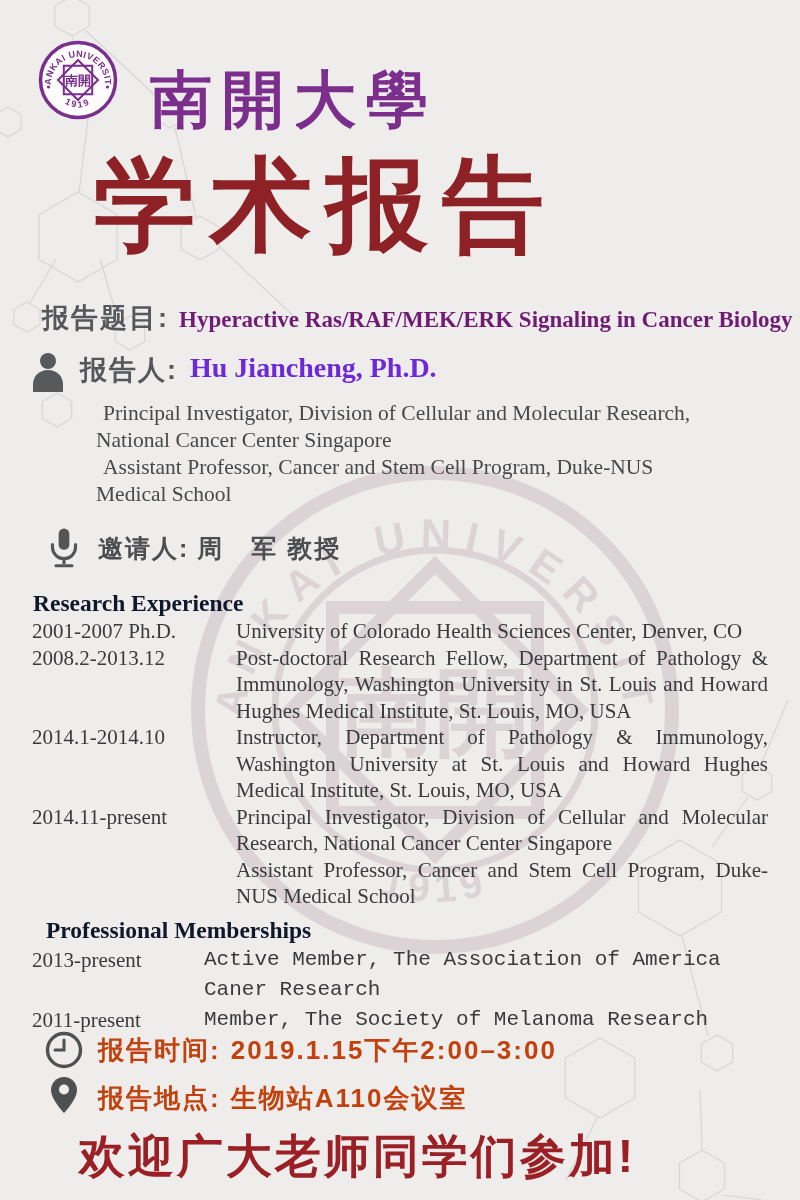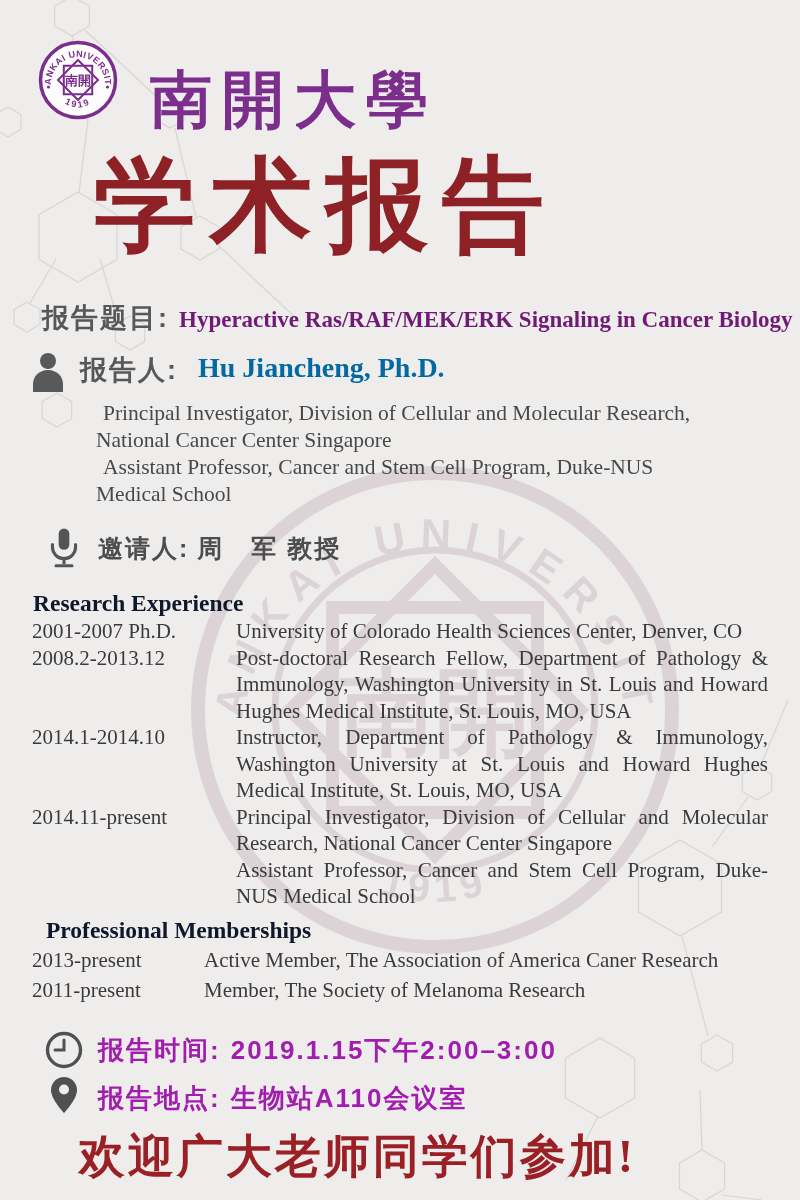--- a/index.html
+++ b/index.html
@@ -14,51 +14,51 @@
 
   .main-title{left:0;top:138px;width:652px;text-align:center;font-size:102px;font-weight:bold;
     color:#8e2126;letter-spacing:14px;font-family:"DejaVu Serif",serif;white-space:nowrap;}
 
   .topic-row{left:42px;top:300px;width:740px;display:flex;align-items:baseline;gap:10px;white-space:nowrap;}
   .label-cn{font-size:27px;font-weight:bold;color:#56575a;letter-spacing:2px;}
   .topic-text{font-size:23px;font-weight:bold;color:#701a75;font-family:"Liberation Serif",serif;}
 
   .speaker-row{left:30px;top:352px;display:flex;align-items:flex-start;}
   .speaker-row .icon{width:36px;height:40px;margin-right:14px;}
-  .speaker-name{font-size:28px;font-weight:bold;color:#0369a1;font-family:"Liberation Serif",serif;margin-left:20px;white-space:nowrap;}
+  .speaker-name{font-size:28px;font-weight:bold;color:#6d28d9;font-family:"Liberation Serif",serif;margin-left:12px;white-space:nowrap;}
 
   .affiliation{left:76px;top:400px;width:692px;font-family:"Liberation Serif",serif;
     font-size:21.5px;line-height:27px;color:#47484a;margin-left:20px;}
   .aff-line{white-space:nowrap;}
   .aff-line.indent{padding-left:7px;}
 
   .host-row{left:48px;top:524px;display:flex;align-items:center;}
   .host-row .icon{width:32px;height:48px;margin-right:18px;}
   .host-label,.host-name{font-size:25px;font-weight:bold;color:#4c4d4f;letter-spacing:2px;white-space:nowrap;}
   .host-name{margin-left:8px;text-align:right;}
 
   .resume{left:32px;top:588px;width:736px;font-family:"Liberation Serif",serif;color:#3a3a3c;}
   .resume h3{margin:1px;font-size:23.5px;line-height:28px;color:#0f172a;font-family:"Liberation Serif",serif;}
   .resume h3.mem{margin-top:6px;margin-left:14px;}
   .rrow{display:flex;font-size:21px;line-height:26.5px;gap:32px;}
   .rrow .date{min-width:172px;flex-shrink:0;white-space:nowrap;}
   .rrow .desc{flex:1;text-align:justify;}
   .mrow{display:flex;font-size:21px;line-height:30px;}
   .mrow .date{min-width:172px;flex-shrink:0;white-space:nowrap;}
-  .mrow .desc{flex:1;}
+  .mrow .desc{flex:1;font-family:Liberation Mono, monospace;}
 
   .time-row{left:44px;top:1030px;display:flex;align-items:center;}
   .time-row .icon{width:40px;height:40px;margin-right:14px;}
   .venue-row{left:48px;top:1076px;display:flex;align-items:center;}
   .venue-row .icon{width:32px;height:44px;margin-right:18px;}
-  .sched-label,.sched-value{font-size:26px;font-weight:bold;color:#a21caf;letter-spacing:2px;white-space:nowrap;}
+  .sched-label,.sched-value{font-size:26px;font-weight:bold;color:#c2410c;letter-spacing:2px;white-space:nowrap;}
   .sched-value{margin-left:10px;}
 
   .footer-welcome{left:0;top:1126px;width:715px;text-align:center;font-size:46px;font-weight:bold;
-    color:#9b2025;letter-spacing:3px;font-family:Liberation Serif, serif;white-space:nowrap;}
+    color:#9b2025;letter-spacing:3px;font-family:Liberation Sans, sans-serif;white-space:nowrap;}
 </style>
 </head>
 <body>
 
 <div class="poster">
 
   <svg class="bg-decor" width="800" height="1200" viewBox="0 0 800 1200">
     <defs>
       <path id="hex" d="M0,-1 L0.866,-0.5 L0.866,0.5 L0,1 L-0.866,0.5 L-0.866,-0.5 Z" vector-effect="non-scaling-stroke"></path>
     </defs>

